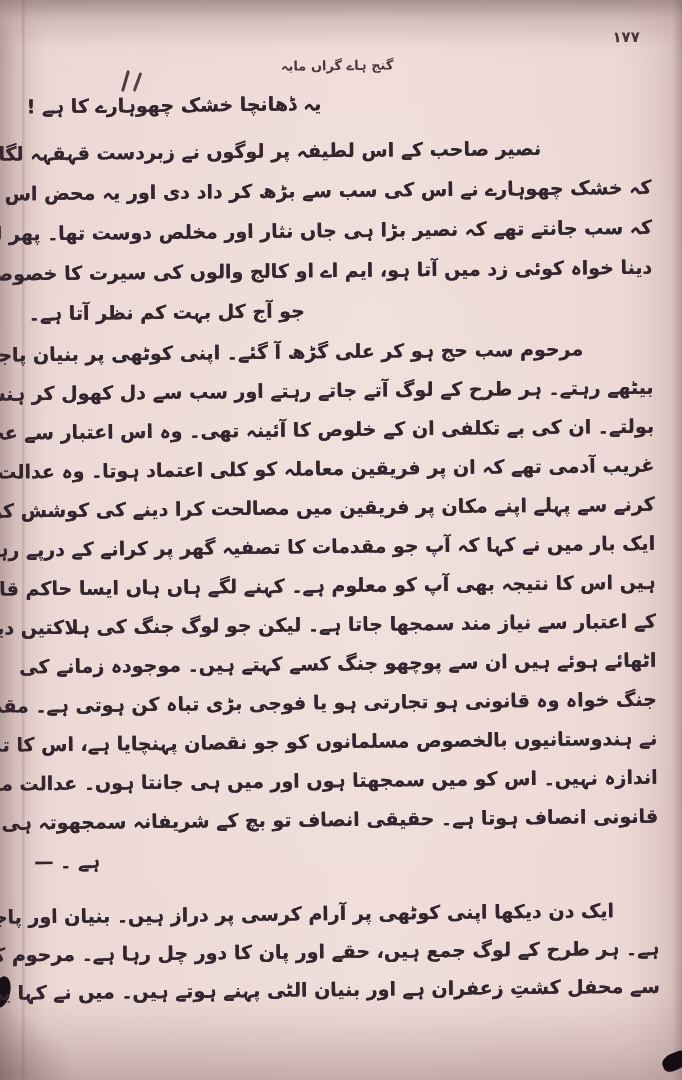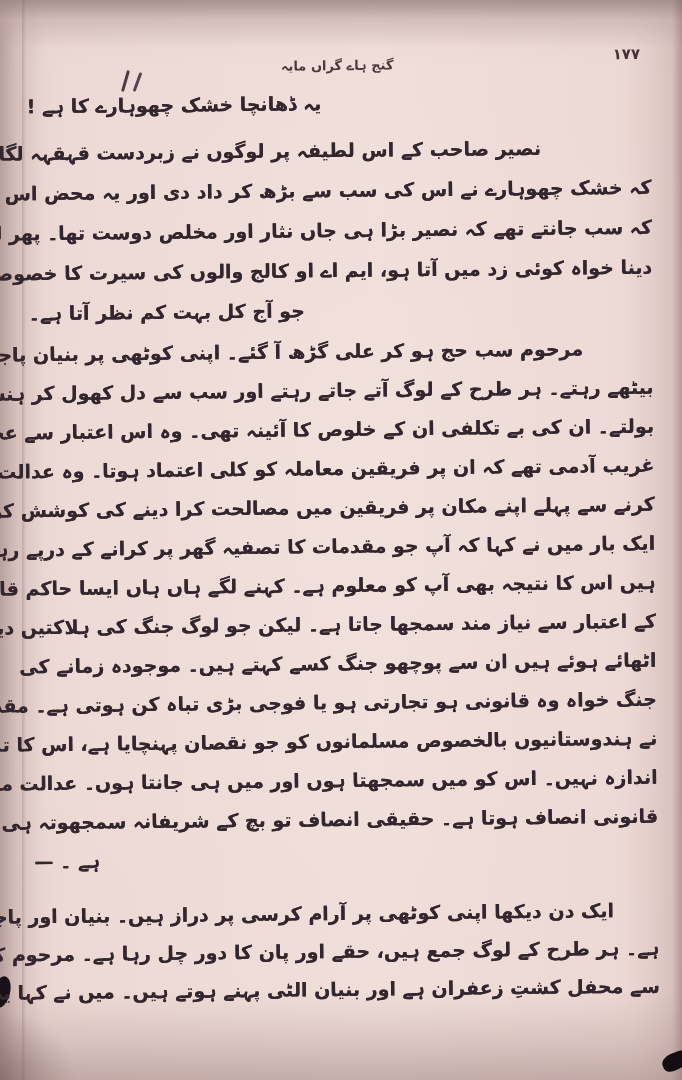--- a/index.html
+++ b/index.html
@@ -34,21 +34,21 @@
   .stray-1{position:absolute;left:124px;top:70px;width:3px;height:22px;
     background:#4d3b42;transform:rotate(16deg);border-radius:2px;}
   .stray-2{position:absolute;left:136px;top:72px;width:3px;height:20px;
     background:#574349;transform:rotate(20deg);border-radius:2px;}
   .bl-shadow{position:absolute;left:0;bottom:0;width:120px;height:110px;
     background:radial-gradient(90% 90% at 0% 100%, rgba(80,55,55,0.35), rgba(0,0,0,0) 70%);
     pointer-events:none;}
 
   .content{position:absolute;inset:0;transform:rotate(-0.6deg);transform-origin:50% 40%;
     color:#34262e;}
-  .pageno{position:absolute;top:48px;right:38px;font-size:15px;font-weight:bold;
+  .pageno{position:absolute;top:31px;right:38px;font-size:15px;font-weight:bold;
     letter-spacing:1px;color:#463238;}
   .running-title{position:absolute;top:58px;left:0;right:0;text-align:center;
     font-size:13px;font-weight:bold;color:#4a383e;}
 
   .line{direction:rtl;unicode-bidi:embed;text-align:justify;text-align-last:justify;
     font-size:19px;font-weight:bold;white-space:nowrap;
     text-shadow:0 0 0.5px rgba(52,38,46,0.85);}
   .flush-left{text-align:left;text-align-last:left;}
   .ind-lg{padding-right:110px;}
   .ind-md{padding-right:70px;}

